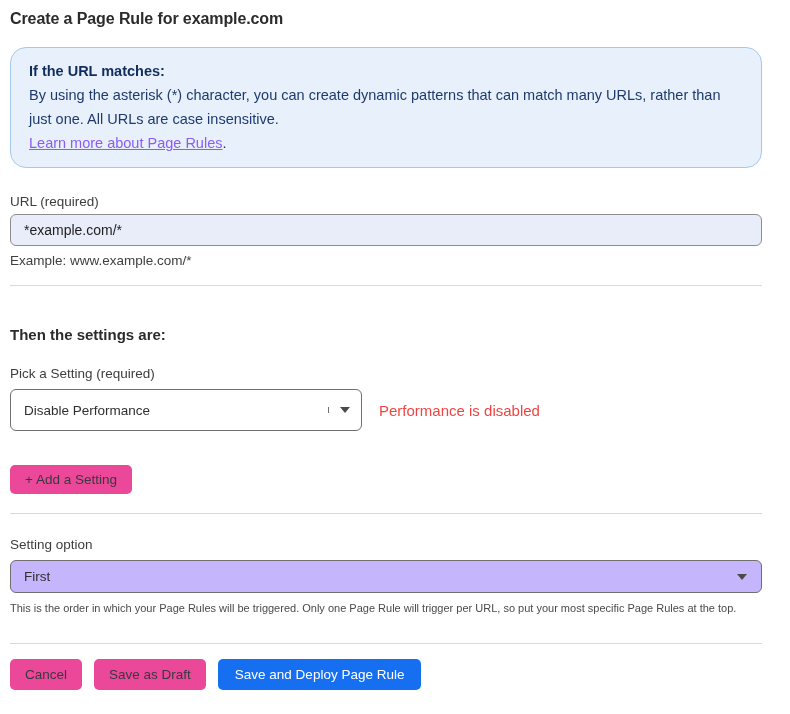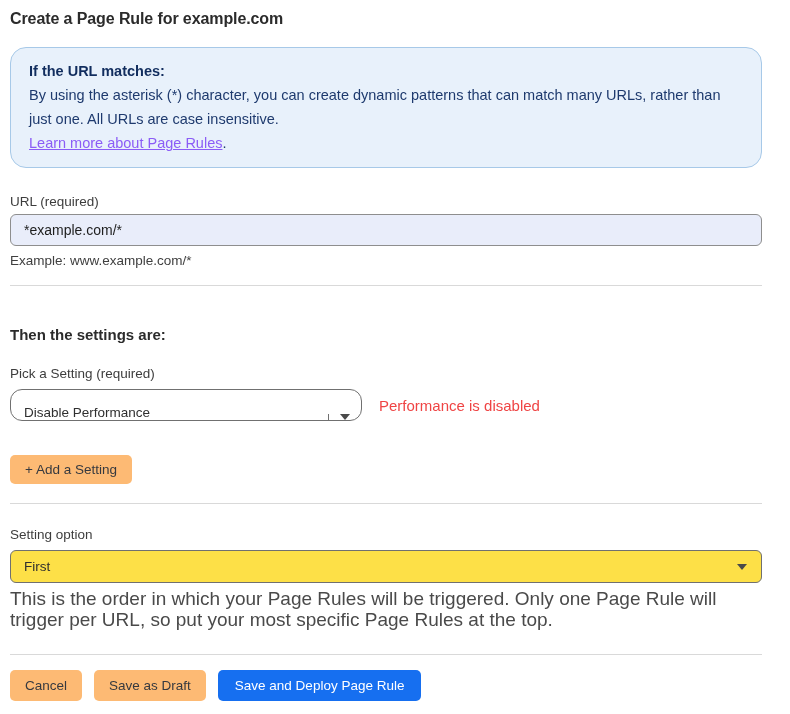--- a/index.html
+++ b/index.html
@@ -52,23 +52,23 @@
 
   .divider { border:none; border-top:1px solid #d9d9d9; height:0; }
   .divider-1 { margin-top:17px; }
   .divider-2 { margin-top:19px; }
   .divider-3 { margin-top:24px; }
 
   .section-heading { margin-top:40px; font-size:15px; font-weight:700; color:#2b2b2b; }
 
   .setting-row { margin-top:8px; display:flex; align-items:center; gap:17px; }
   .combo {
-    display:flex; align-items:flex-end;
-    width:352px; height:32px;
-    border:1px solid #707070; border-radius:12px;
+    display:flex; align-items:center;
+    width:352px; height:42px;
+    border:1px solid #707070; border-radius:6px;
     background:#ffffff; cursor:pointer;
   }
   .combo-value {
     flex:1; display:flex; align-items:center;
     padding-left:13px; font-size:13.5px; color:#2f2f2f;
     white-space:nowrap; overflow:hidden;
   }
   .combo-arrow-seg {
     width:33px; border-left:1px solid #707070;
     display:flex; align-items:center; justify-content:center;
@@ -79,38 +79,38 @@
     border-right:5px solid transparent;
     border-top:6px solid #4a4a4a;
   }
   .setting-status { font-size:15px; color:#ef4444; }
 
   .btn {
     display:inline-flex; align-items:center; justify-content:center;
     border:none; border-radius:5px; cursor:pointer;
     font-family:"Liberation Sans", sans-serif;
     font-size:13.5px; color:#36393f;
-    background:#fdba74;
+    background:#ec4899;
     height:31px; padding:0 15px;
   }
   .add-setting-btn { margin-top:34px; height:29px; }
 
   .select-full {
     margin-top:8px;
     width:100%; height:33px;
     border:1px solid #707070; border-radius:6px;
-    background:#fde047; cursor:pointer;
+    background:#c4b5fd; cursor:pointer;
     display:flex; align-items:center;
     padding:0 14px 0 13px;
   }
   .select-full .select-value { flex:1; font-size:13.5px; color:#2f2f2f; }
 
   .help-text {
     margin-top:5px;
-    font-size:19px; color:#4a4a4a; line-height:21px;
+    font-size:11px; color:#4a4a4a; line-height:21px;
     width:740px;
   }
 
   .actions-row { margin-top:15px; display:flex; gap:12px; }
   .btn-primary { background:#166ff0; color:#ffffff; padding:0 17px; }
 </style>
 </head>
 <body>
 
 <div class="content">

